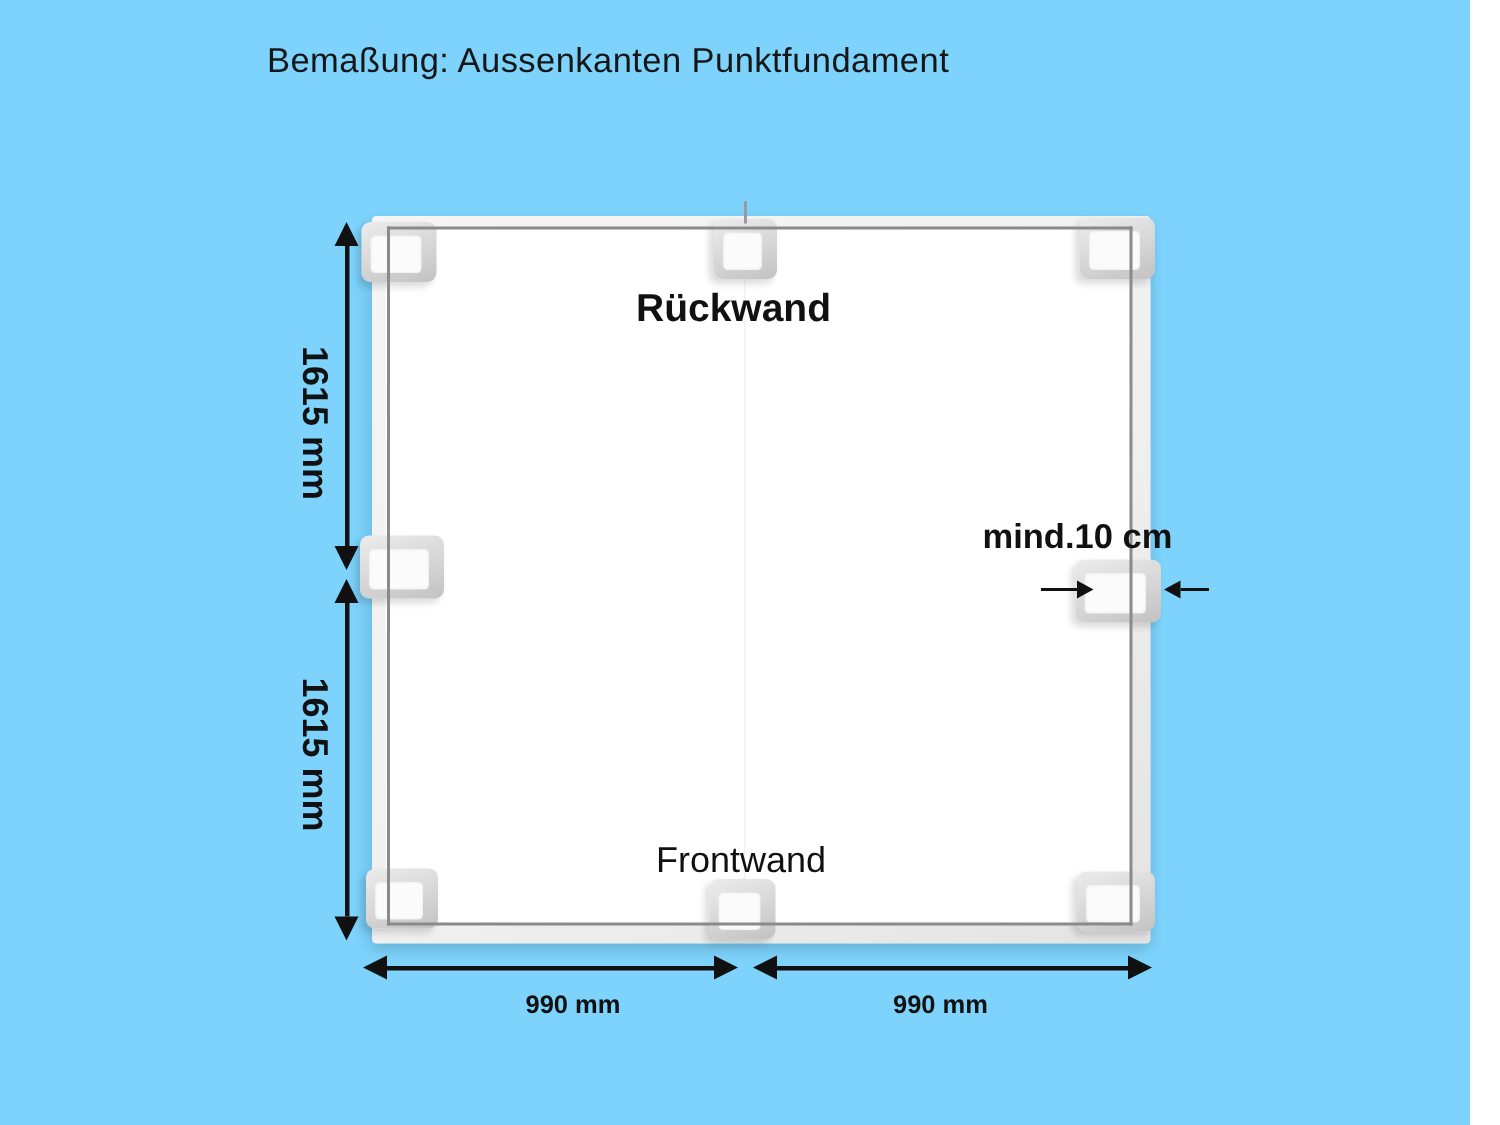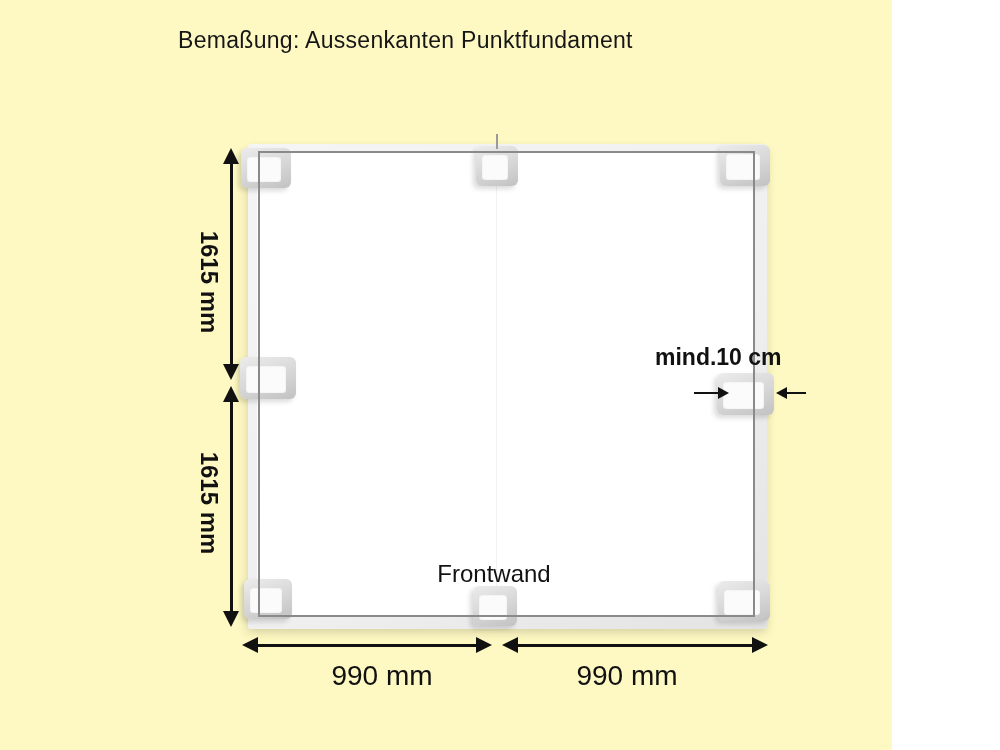--- a/index.html
+++ b/index.html
@@ -3,23 +3,23 @@
 <meta charset="utf-8">
 <style>
   html, body {
     margin: 0;
     padding: 0;
     background: #ffffff;
     font-family: "Liberation Sans", sans-serif;
   }
   .canvas {
     position: relative;
-    width: 892px;
+    width: 980px;
     height: 750px;
-    background: #fef9c3;
+    background: #7dd3fc;
     overflow: hidden;
     color: #111111;
   }
   .abs { position: absolute; }
 
   .page-title {
     left: 178px;
     top: 27px;
     font-size: 23px;
     font-weight: 400;
@@ -146,22 +146,22 @@
     text-align: center;
     font-size: 24px;
     font-weight: 700;
     transform: rotate(90deg);
   }
   .lbl-dim-v-upper { left: 139px; top: 268px; }
   .lbl-dim-v-lower { left: 139px; top: 489px; }
   .lbl-dim-h {
     width: 160px;
     text-align: center;
-    font-size: 28px;
-    font-weight: 400;
+    font-size: 17px;
+    font-weight: 700;
   }
   .lbl-dim-h-left  { left: 302px; top: 660px; }
   .lbl-dim-h-right { left: 547px; top: 660px; }
 </style>
 </head>
 <body>
 
 <div class="canvas">
 
   <div class="abs page-title">Bemaßung: Aussenkanten Punktfundament</div>
@@ -211,20 +211,21 @@
 
   <div class="abs clearance-arrow" style="left:694px; top:387px; width:35px;">
     <div class="line"></div>
     <div class="tri-right-sm"></div>
   </div>
   <div class="abs clearance-arrow" style="left:776px; top:387px; width:30px;">
     <div class="tri-left-sm"></div>
     <div class="line"></div>
   </div>
 
+  <div class="abs lbl lbl-back">Rückwand</div>
   <div class="abs lbl lbl-front">Frontwand</div>
   <div class="abs lbl lbl-minclear">mind.10 cm</div>
   <div class="abs lbl lbl-dim-v lbl-dim-v-upper">1615 mm</div>
   <div class="abs lbl lbl-dim-v lbl-dim-v-lower">1615 mm</div>
   <div class="abs lbl lbl-dim-h lbl-dim-h-left">990 mm</div>
   <div class="abs lbl lbl-dim-h lbl-dim-h-right">990 mm</div>
 
 </div>
 
 </body></html>

